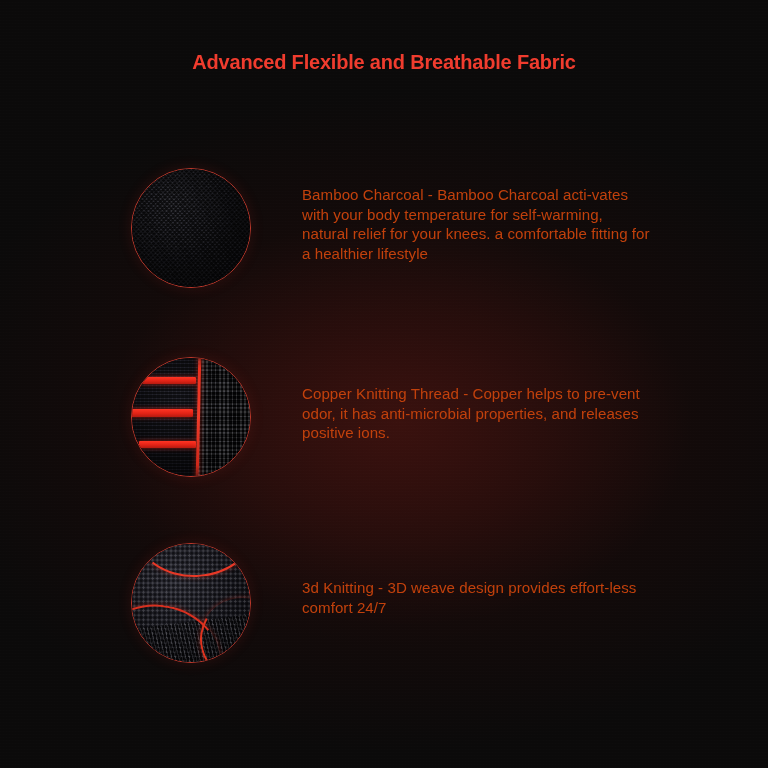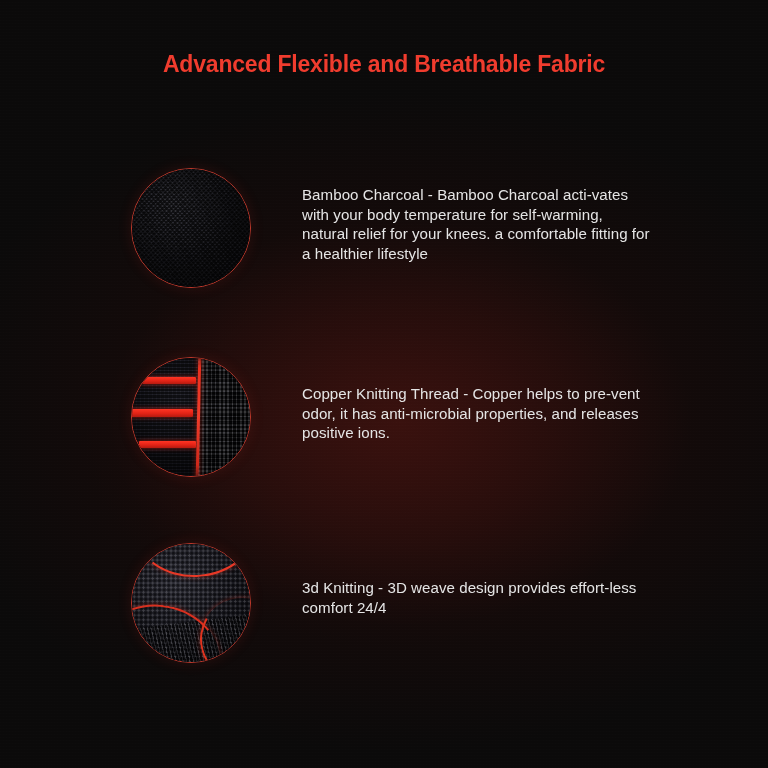--- a/index.html
+++ b/index.html
@@ -37,21 +37,21 @@
     background-image:
       repeating-linear-gradient(0deg, rgba(255,255,255,.010) 0 1px, rgba(0,0,0,0) 1px 3px),
       repeating-linear-gradient(90deg, rgba(255,255,255,.008) 0 1px, rgba(0,0,0,0) 1px 3px);
   }
 
   
   #title {
     position:absolute;
     left:0; right:0; top:51px;
     text-align:center;
-    font-size:23px;
+    font-size:20px;
     font-weight:bold;
     letter-spacing:-0.2px;
     color:#f03c2e;
     white-space:nowrap;
   }
 
   
   .row { position:absolute; left:0; width:768px; }
   #row-0 { top:168px; }
   #row-1 { top:357px; }
@@ -160,21 +160,21 @@
     left:58%; top:46%; width:70%; height:70%;
     border-left-color:#e0341f;
     transform:rotate(-14deg);
   }
 
   
   .copy {
     position:absolute;
     left:302px;
     width:350px;
-    color:#e5e5e5;
+    color:#c2410c;
     font-size:15.1px;
     line-height:19.6px;
     letter-spacing:.05px;
   }
   #copy-0 { top:17px; }
   #copy-1 { top:27px; }
   #copy-2 { top:35px; }
 </style>
 </head>
 <body>
@@ -206,14 +206,14 @@
 
 <div class="row" id="row-2">
   <div class="swatch">
     <div class="swatch-inner tex-mesh">
       <div class="mesh-lower"></div>
       <div class="seam-curve" id="s3-seam-top"></div>
       <div class="seam-curve" id="s3-seam-bottom"></div>
       <div class="seam-curve" id="s3-seam-right"></div>
     </div>
   </div>
-  <p class="copy" id="copy-2">3d Knitting - 3D weave design provides effort-less comfort 24/4</p>
+  <p class="copy" id="copy-2">3d Knitting - 3D weave design provides effort-less comfort 24/7</p>
 </div>
 
 </body></html>

